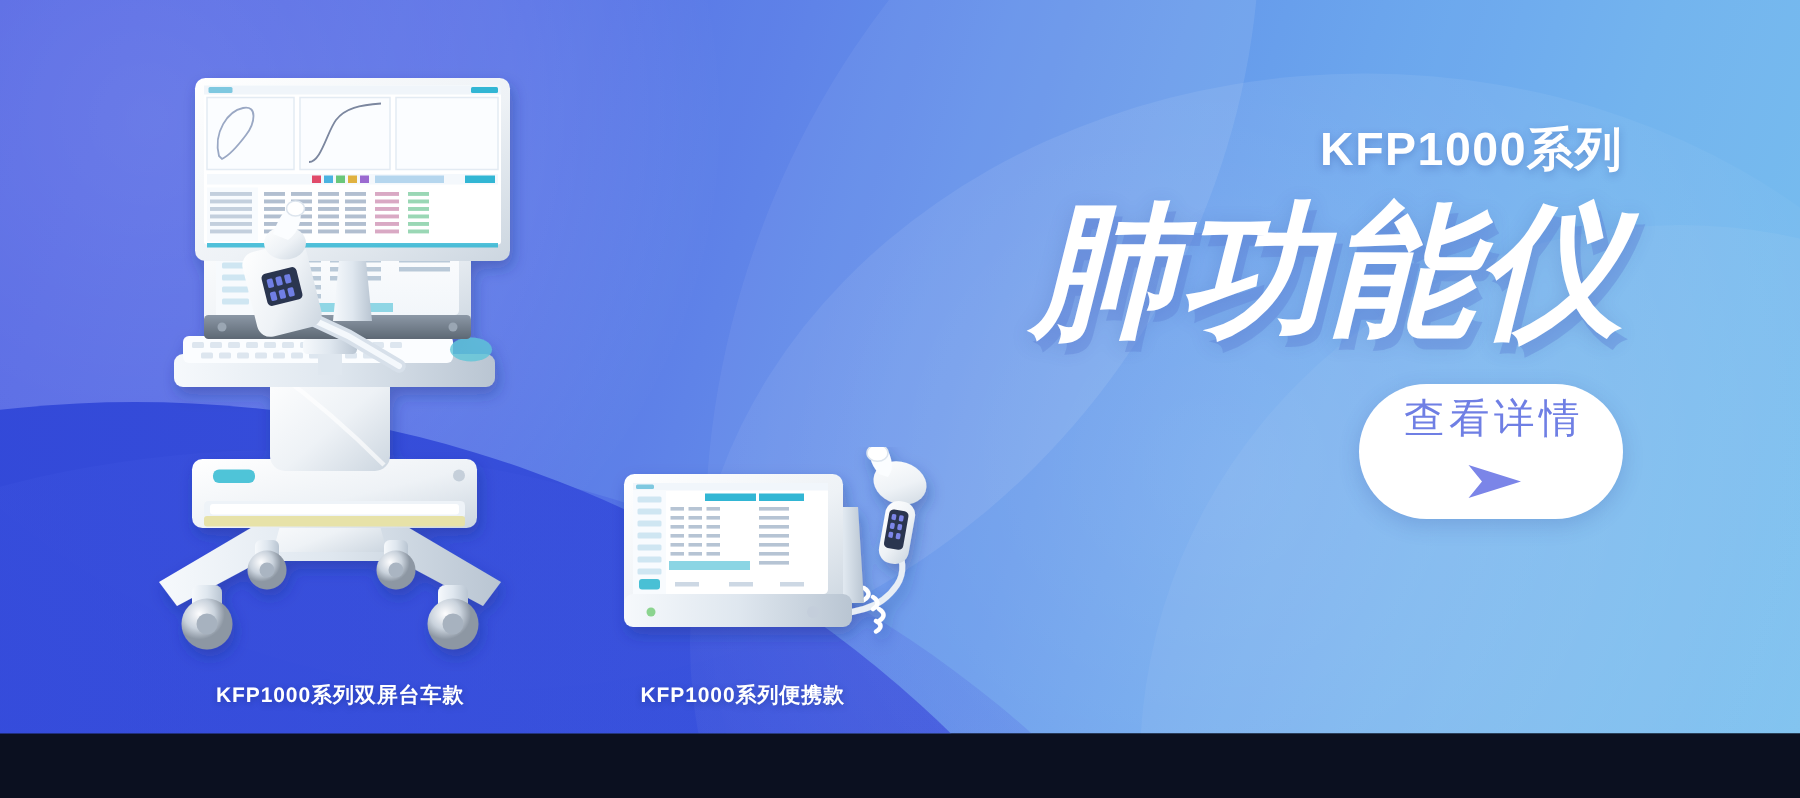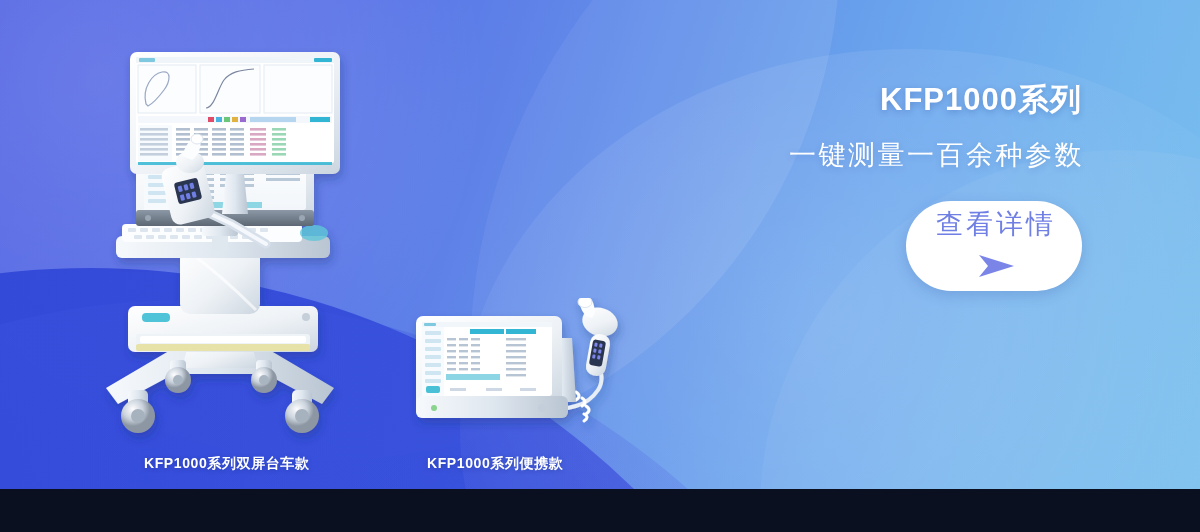--- a/index.html
+++ b/index.html
@@ -480,21 +480,21 @@
             <rect x="198" y="51" width="3" height="4" rx="1"></rect>
           <rect x="193" y="57" width="3" height="4" rx="1"></rect>
             <rect x="198" y="57" width="3" height="4" rx="1"></rect>
         </g>
       </g>
     </g>
   </svg>
 
   <div id="copy-block">
     <div id="eyebrow">KFP1000系列</div>
-    <div id="subhead">一键测量一百余种参数</div>
+    <div id="headline">肺功能仪</div>
 
     <div id="cta-row">
       <div id="cta-button">
         <span id="cta-label">查看详情</span>
         <svg id="cta-arrow" width="42" height="28" viewBox="0 0 42 28">
           <path d="M4 3 L39 14 L4 25 L13 14 Z" fill="#7b85e8"></path>
         </svg>
       </div>
     </div>
   </div>

